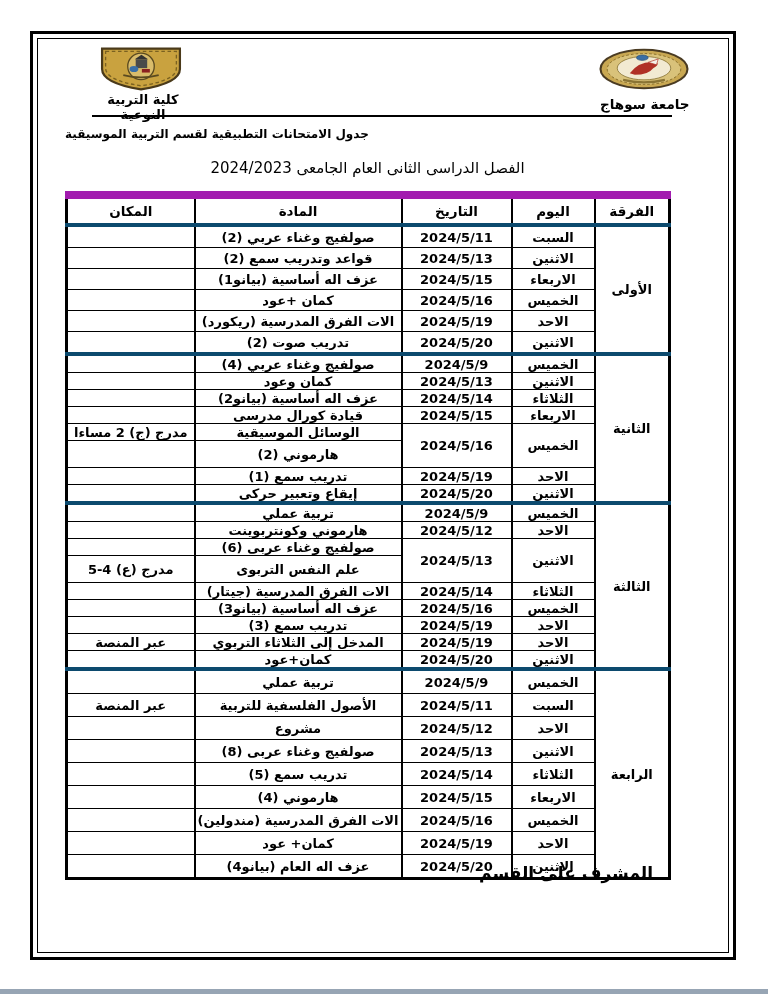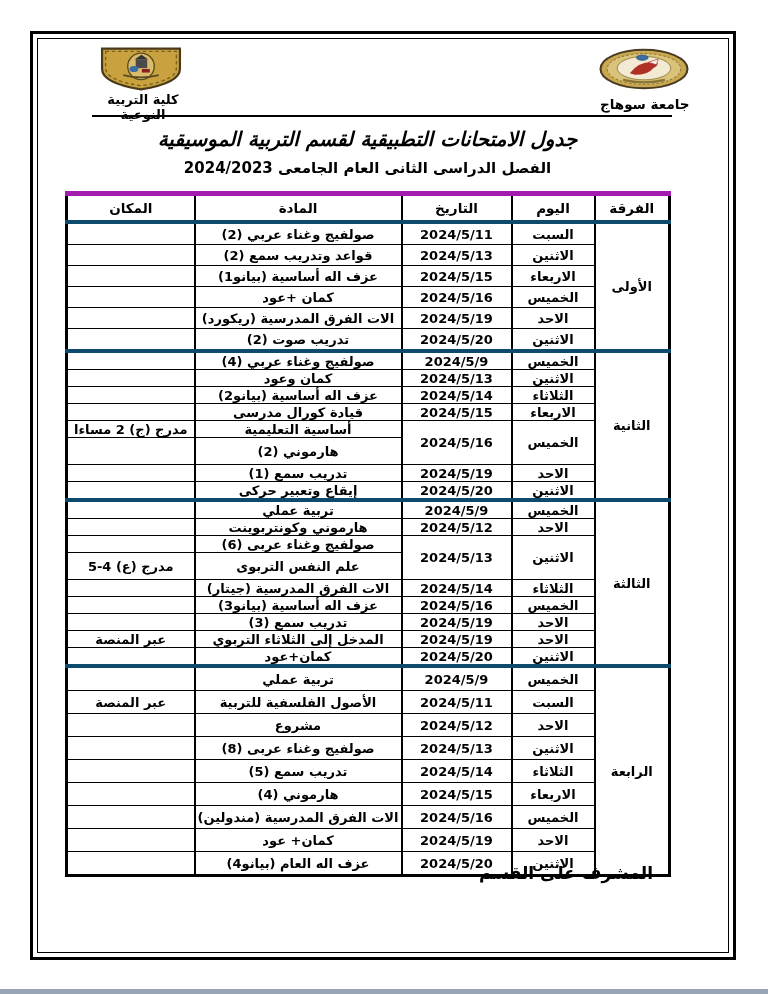--- a/index.html
+++ b/index.html
@@ -11,36 +11,36 @@
   .frame-outer{position:absolute;left:30px;top:31px;right:32px;bottom:34px;border:3px solid #000;}
   .frame-inner{position:absolute;inset:4px;border:1.5px solid #000;}
   
   .logo-left{position:absolute;left:95px;top:46px;width:92px;height:46px;}
   .logo-right{position:absolute;left:598px;top:48px;width:92px;height:42px;}
   .faculty-label{position:absolute;left:84px;top:92px;width:118px;text-align:center;
     font-size:13px;font-weight:bold;direction:rtl;}
   .university-label{position:absolute;left:600px;top:96px;width:90px;text-align:left;
     font-size:13.5px;font-weight:bold;direction:rtl;}
   .header-rule{position:absolute;left:92px;top:115px;width:580px;height:2px;background:#000;}
-  .doc-title{position:absolute;left:65px;top:127px;width:605px;text-align:center;
-    font-size:20px;font-weight:bold;direction:rtl;font-style:italic;}
+  .doc-title{position:absolute;left:65px;top:127px;width:605px;text-align:left;
+    font-size:12px;font-weight:bold;direction:rtl;}
   .doc-subtitle{position:absolute;left:65px;top:159px;width:605px;text-align:center;
-    font-size:15px;font-weight:bold;direction:rtl;}
+    font-size:15px;font-weight:normal;direction:rtl;}
   
   table.exams{
     position:absolute;left:65px;top:191px;width:603px;direction:rtl;
     border-collapse:collapse;table-layout:fixed;border:3px solid #000;
     font-weight:bold;
   }
   table.exams td{
     border:1px solid #000;border-left:2.5px solid #000;border-right:2.5px solid #000;
     text-align:center;vertical-align:middle;font-size:13px;padding:0 2px;
     overflow:hidden;white-space:nowrap;
   }
-  table.exams tr.head td{border-top:5px solid #a21caf;border-bottom:3px solid #000;
+  table.exams tr.head td{border-top:8px solid #a21caf;border-bottom:3px solid #000;
     height:24px;font-size:13.5px;}
   table.exams tr.sec-start td{border-top:4px solid #0c4a6e;}
   td.year-cell{font-size:13.5px;}
   td.subject-cell{text-align:right;padding-right:4px;}
   td.date-cell{font-size:12.5px;}
   td.vtop{vertical-align:top;padding-top:2px;}
   tr.sec0 td{height:20px;}
   tr.sec1 td{height:16px;}
   tr.sec2 td{height:16px;}
   tr.sec3 td{height:22px;}
@@ -161,21 +161,21 @@
       </tr>
       <tr class="sec1">
         <td>الاربعاء</td>
         <td class="date-cell">2024/5/15</td>
         <td class="subject-cell">قيادة كورال مدرسى</td>
         <td>&nbsp;</td>
       </tr>
       <tr class="sec1">
         <td rowspan="2" class="vtop">الخميس</td>
         <td class="date-cell vtop" rowspan="2">2024/5/16</td>
-        <td class="subject-cell">أساسية التعليمية</td>
+        <td class="subject-cell">الوسائل الموسيقية</td>
         <td>مدرج (ج) 2 مساءا</td>
       </tr>
       <tr class="sec1 merged-row">
         <td class="subject-cell">هارموني (2)</td>
         <td>&nbsp;</td>
       </tr>
       <tr class="sec1">
         <td>الاحد</td>
         <td class="date-cell">2024/5/19</td>
         <td class="subject-cell">تدريب سمع (1)</td>

